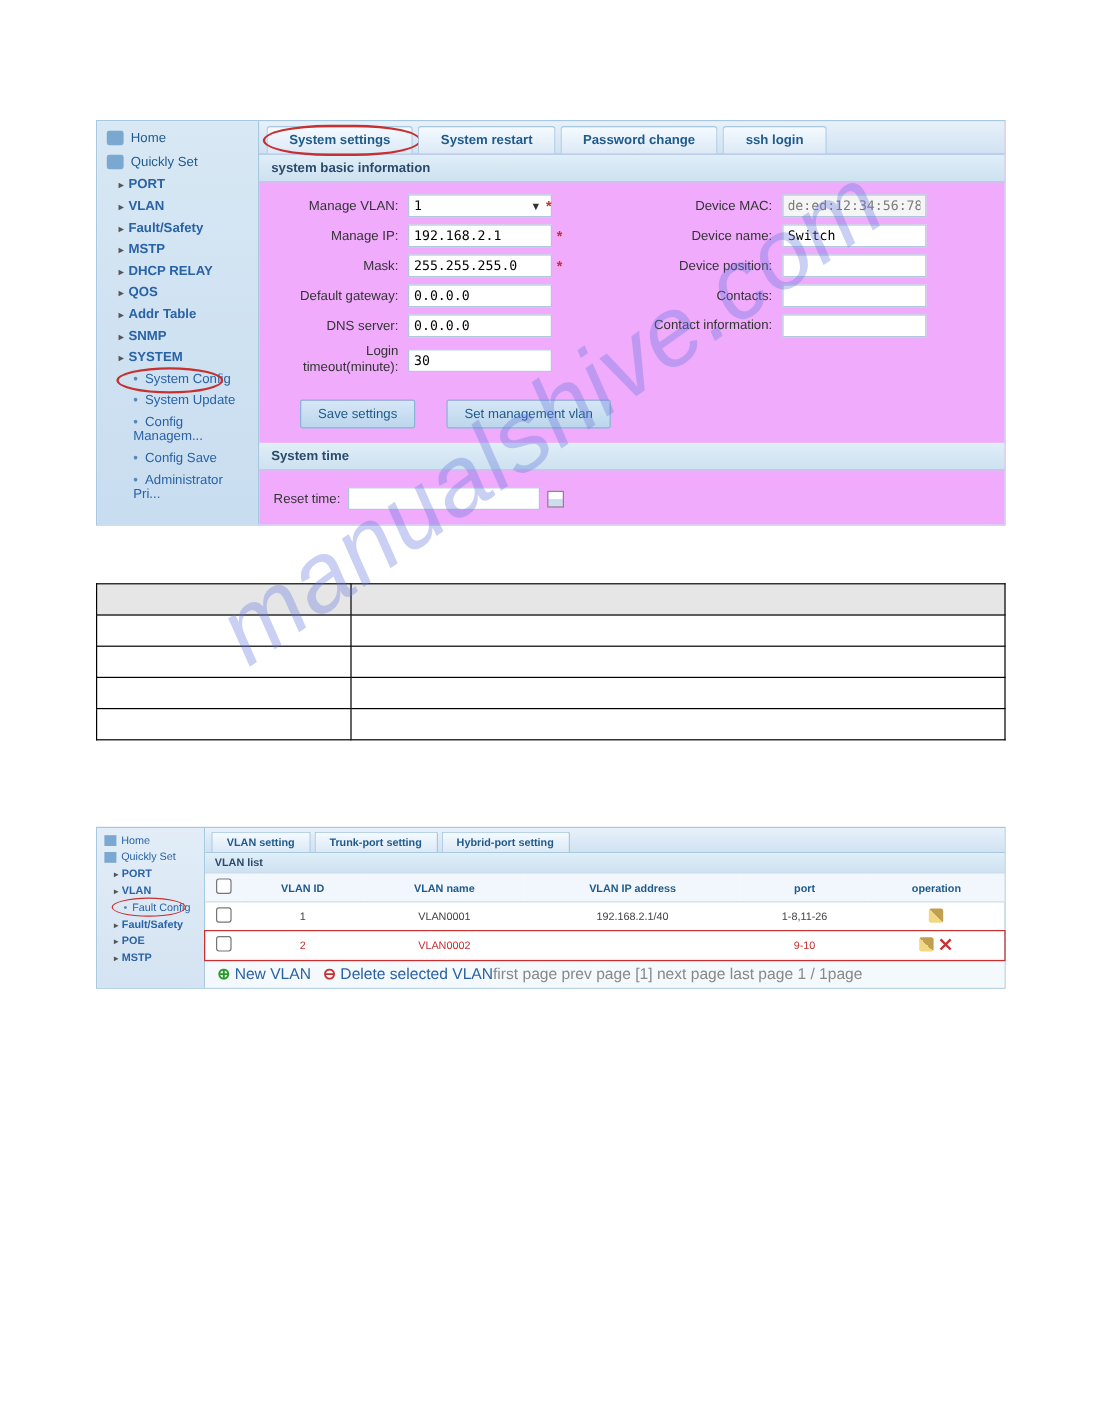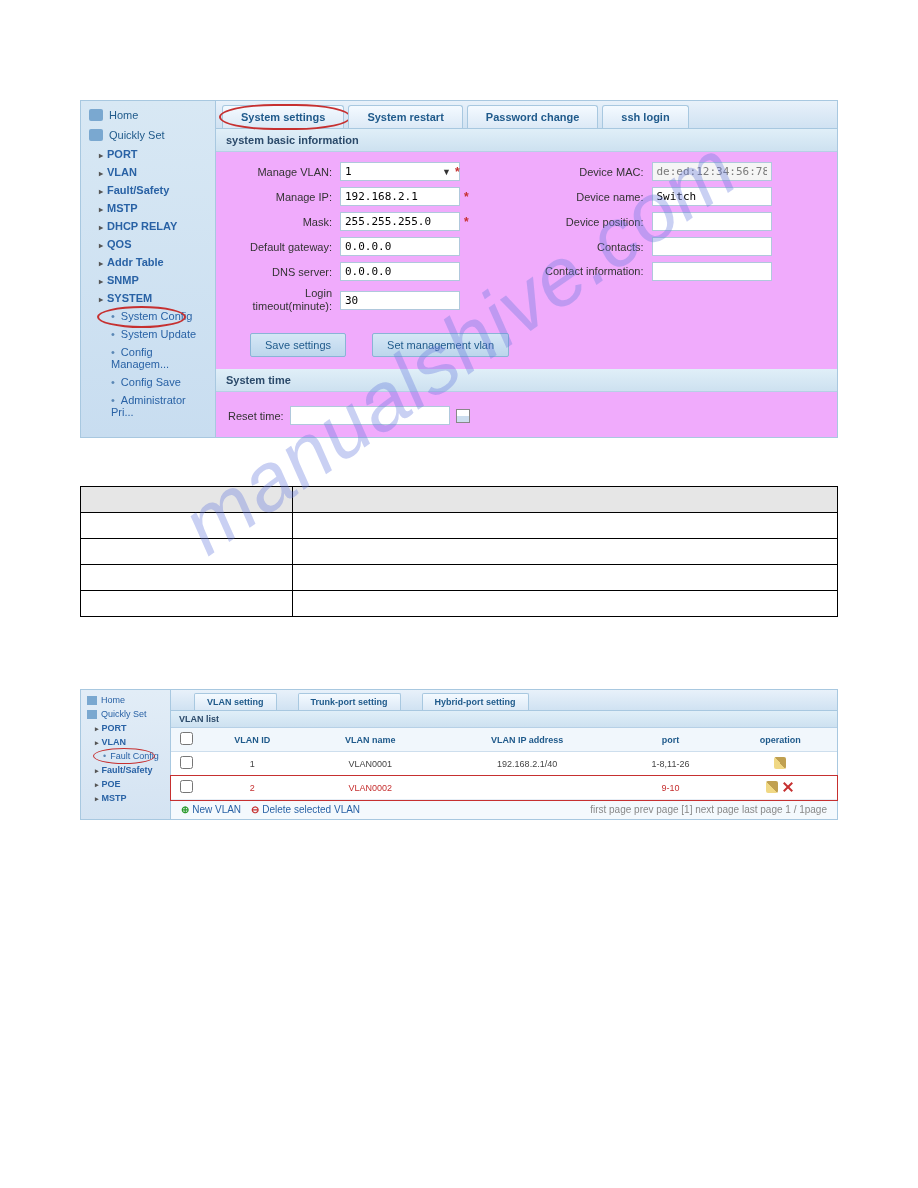--- a/index.html
+++ b/index.html
@@ -45,36 +45,36 @@
   .sidebar2 { width: 90px; background: linear-gradient(#e2edf7, #d4e3f2); border-right: 1px solid #a8c8e0; padding: 3px 0; }
   .s2row { padding: 2px 6px; color: #2962a5; font-size: 9px; display: flex; align-items: center; gap: 4px; }
   .s2ico { width: 10px; height: 9px; background: #7aa8d0; display: inline-block; }
   .s2item { padding: 2px 6px 2px 14px; color: #2962a5; font-size: 9px; font-weight: bold; }
   .s2item::before { content: "▸"; font-size: 7px; color: #555; margin-right: 3px; }
   .s2sub { padding: 2px 6px 2px 22px; color: #2962a5; font-size: 9px; position: relative; }
   .s2sub::before { content: "•"; color: #5a87b5; margin-right: 4px; }
   .s2sub.circled2::after { content: ""; position: absolute; left: 12px; top: -1px; width: 60px; height: 14px; border: 1.5px solid #c63030; border-radius: 50% / 50%; }
   .main2 { flex: 1; }
   .tab-strip2 { display: flex; background: linear-gradient(#e8f1fa, #d0e2f2); padding: 3px 5px 0; gap: 3px; border-bottom: 1px solid #a8c8e0; }
-  .tab2 { padding: 3px 12px; background: linear-gradient(#f4faff, #dce9f6); border: 1px solid #a8c8e0; border-bottom: none; border-radius: 2px 2px 0 0; color: #1f5a8b; font-weight: bold; font-size: 9px; margin-left: 18px; }
+  .tab2 { padding: 3px 12px; background: linear-gradient(#f4faff, #dce9f6); border: 1px solid #a8c8e0; border-bottom: none; border-radius: 2px 2px 0 0; color: #1f5a8b; font-weight: bold; font-size: 9px; }
   .panel-head2 { background: linear-gradient(#e0eff8, #cde1f0); padding: 3px 8px; font-weight: bold; color: #2b4a6a; font-size: 9px; border-bottom: 1px solid #b6d0e6; }
   .vlan-table { width: 100%; border-collapse: collapse; }
   .vlan-table th, .vlan-table td { padding: 4px 6px; text-align: center; font-size: 9px; }
   .vlan-table th { background: #f1f7fc; color: #1f5a8b; font-weight: bold; border-bottom: 1px solid #cddeed; }
   .vlan-table td { border-bottom: 1px solid #e6eef6; color: #444; }
   .row-hl td { color: #c63030; }
   .row-hl-box { outline: 1px solid #c63030; }
   .op-icons { display: inline-flex; gap: 4px; justify-content: center; }
   .edit-ico, .del-ico { width: 12px; height: 12px; display: inline-block; }
   .edit-ico { background: linear-gradient(45deg, #f0d884 50%, #c0a050 50%); border-radius: 2px; }
   .del-ico { position: relative; }
   .del-ico::before, .del-ico::after { content: ""; position: absolute; left: 5px; top: 0; width: 2px; height: 12px; background: #c63030; }
   .del-ico::before { transform: rotate(45deg); }
   .del-ico::after { transform: rotate(-45deg); }
-  .vlan-footer { display: flex; justify-content: space-between; align-items: center; padding: 4px 10px; background: #f4f9fd; font-size: 10px; color: #2962a5; }
+  .vlan-footer { display: flex; justify-content: flex-start; align-items: center; padding: 4px 10px; background: #f4f9fd; font-size: 13px; color: #2962a5; }
   .vf-left { display: flex; gap: 10px; align-items: center; }
   .plus-ico { color: #2a9a2a; font-weight: bold; }
   .minus-ico { color: #c63030; font-weight: bold; }
   .vf-right { color: #888; }
 
   .watermark { position: absolute; top: 300px; left: 50%; transform: translate(-50%, 0) rotate(-35deg); font-size: 82px; color: rgba(100, 120, 220, 0.35); font-weight: 400; pointer-events: none; letter-spacing: 1px; font-style: italic; }
 </style>
 </head>
 <body>
 

